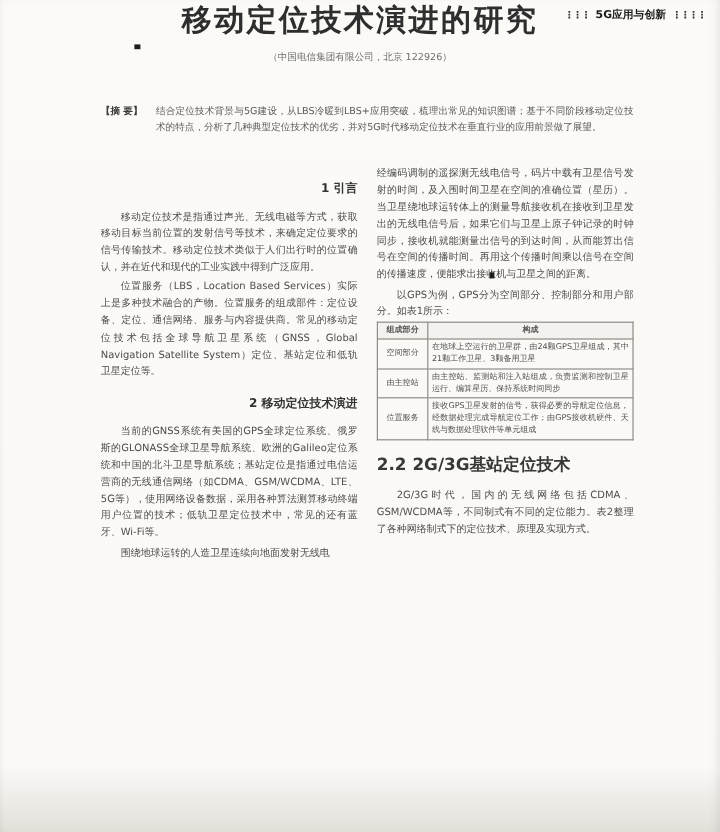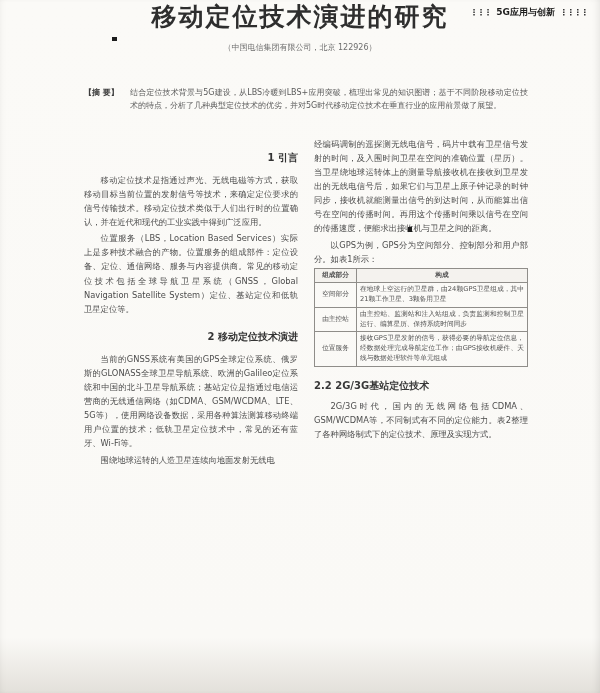--- a/index.html
+++ b/index.html
@@ -34,21 +34,21 @@
   .affil  { margin-top:9px;  text-align:center; font-size:8px; color:#6e6e6e; }
 
   .meta-block { margin:34px 72px 0 84px; font-size:8px; line-height:1.62; color:#5a5a5a; }
   .hang { position:relative; padding-left:46px; text-align:justify; }
   .hang .lbl { position:absolute; left:0; top:0; font-weight:bold; color:#3c3c3c; }
   .keywords { margin-top:9px; }
 
   .columns { margin:24px 72px 0 84px; display:flex; gap:16px; }
   .col { flex:1; min-width:0; font-size:8.3px; line-height:1.7; color:#4c4c4c; text-align:justify; }
   .col h2 { font-size:10px; font-weight:bold; color:#333; margin:12px 0 7px; text-align:right; }
-  .col h3 { font-size:10px; font-weight:bold; color:#383838; margin:10px 0 5px; text-align:left; }
+  .col h3 { font-size:14px; font-weight:bold; color:#383838; margin:10px 0 5px; text-align:left; }
   .col p  { text-indent:2em; margin-bottom:2px; }
   .col p.cont { text-indent:0; }
 
   .tbl-caption { text-align:center; font-size:7.6px; font-weight:bold; color:#3a3a3a; margin:7px 0 4px; }
   table.gps { width:100%; border-collapse:collapse; font-size:6.7px; line-height:1.45; color:#525252; }
   table.gps th, table.gps td { border:1px solid #8f8d89; padding:2px 3px;margin-top:16px; }
   table.gps th { font-weight:bold; text-align:center; background:#f4f2ee; }
   table.gps td.part { width:42px; text-align:center; }
   table.gps td.desc { text-align:justify; }
 </style>

